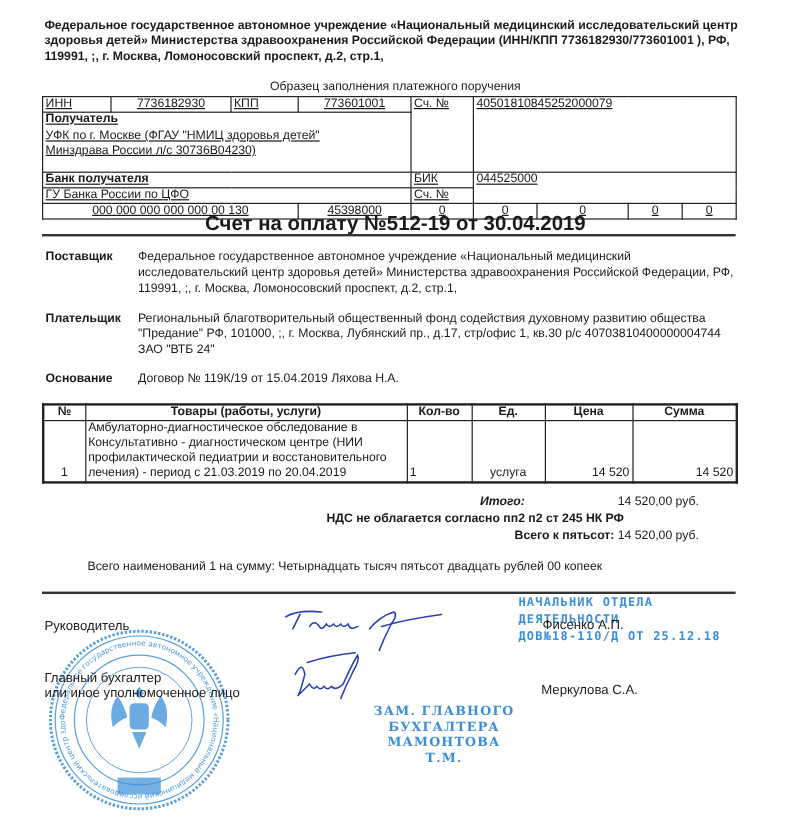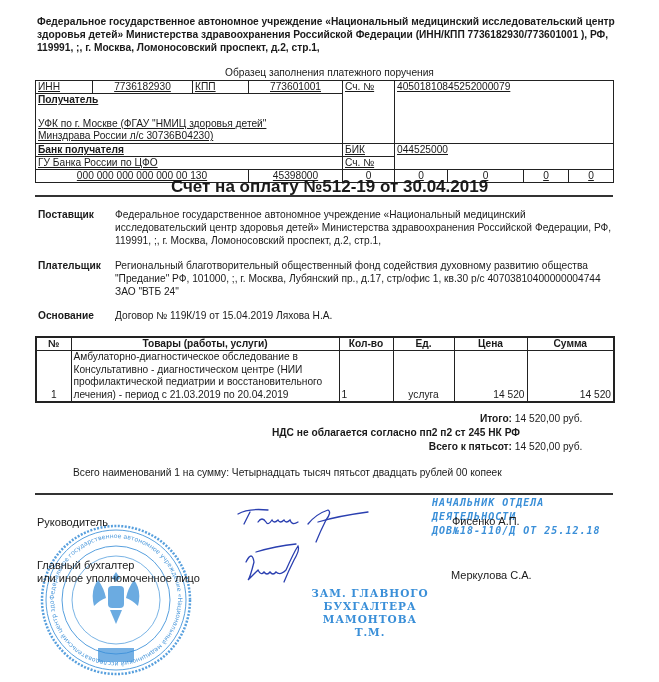--- a/index.html
+++ b/index.html
@@ -50,21 +50,21 @@
       <tr>
     <td>ИНН</td>
     <td class="c">7736182930</td>
     <td>КПП</td>
     <td class="c">773601001</td>
     <td rowspan="2" style="border-bottom:1px solid #222;">Сч. №</td>
     <td rowspan="2" colspan="4">40501810845252000079</td>
   </tr>
   <tr>
     <td colspan="4" style="height:49px;">
-      <div class="b" style="margin-bottom:12px;">Получатель</div>
+      <div class="b" style="margin-bottom:2px;">Получатель</div>
       <div style="width:280px;">УФК по г. Москве (ФГАУ "НМИЦ здоровья детей" Минздрава России л/с 30736В04230)</div>
     </td>
   </tr>
   <tr>
     <td colspan="4" class="b">Банк получателя</td>
     <td>БИК</td>
     <td rowspan="2" colspan="4">044525000</td>
   </tr>
   <tr>
     <td colspan="4">ГУ Банка России по ЦФО</td>
@@ -121,21 +121,21 @@
     <td>Амбулаторно-диагностическое обследование в Консультативно - диагностическом центре     (НИИ профилактической педиатрии и восстановительного лечения) - период с 21.03.2019 по 20.04.2019</td>
     <td>1</td>
     <td class="c">услуга</td>
     <td class="r">14 520</td>
     <td class="r">14 520</td>
   </tr>
 </tbody>
   </table>
 
 <div class="abs tot" style="left:400px;width:210px;top:412px;">
-  <span class="b" style="display:inline-block;width:112px;text-align:right;">Итого:</span>
+  <span class="b" style="display:inline-block;width:112px;text-align:left;font-style:italic;">Итого:</span>
   <span>14 520,00 руб.</span>
 </div>
 <div class="abs tot b" style="left:272px;top:426px;">НДС не облагается согласно пп2 п2 ст 245 НК РФ</div>
 <div class="abs tot" style="left:400px;width:210px;top:440px;">
   <span class="b" style="display:inline-block;width:112px;text-align:right;">Всего к пятьсот:</span>
   <span>14 520,00 руб.</span>
 </div>
 
 <div class="abs tot" style="left:37px;top:466px;padding-left:36px;">Всего наименований 1 на сумму: Четырнадцать тысяч пятьсот двадцать рублей 00 копеек</div>
 <div class="abs rule" style="top:493px;"></div>
@@ -173,21 +173,21 @@
     <path d="M10 14 q10 -6 30 -4"></path>
     <path d="M22 12 q-4 8 -6 12"></path>
     <path d="M30 22 q4 -6 8 0 q2 4 6 -2 q2 4 6 0 q2 4 6 0 q2 4 6 0 q2 6 8 2"></path>
     <path d="M80 24 q8 -10 20 -14 q4 2 -2 10 q-6 12 -10 22"></path>
     <path d="M90 22 q20 -6 50 -10"></path>
     <path d="M28 52 q20 -6 40 -8"></path>
     <path d="M18 62 q6 -12 8 0 q-4 16 -6 18 q4 -4 10 -10 q3 6 6 2 q3 4 6 0 q3 4 6 0 q4 4 10 -2 q8 -18 12 -24 q2 4 -4 14 q-6 12 -10 22"></path>
   </g>
 </svg>
 
-<div class="abs stamp-text" style="left:432px;top:496px;font-size:10px;line-height:14px;font-style:italic;">
+<div class="abs stamp-text" style="left:432px;top:496px;font-size:10px;line-height:14px;">
   <div>НАЧАЛЬНИК ОТДЕЛА</div>
   <div>ДЕЯТЕЛЬНОСТИ</div>
   <div>ДОВ№18-110/Д ОТ 25.12.18</div>
 </div>
 <div class="abs sig" style="left:452px;top:515px;">Фисенко А.П.</div>
 <div class="abs sig" style="left:451px;top:569px;">Меркулова С.А.</div>
 
 <div class="abs stamp-text" style="left:310px;top:587px;width:120px;text-align:center;font-family:'DejaVu Serif',serif;font-size:10.5px;line-height:13px;">
   <div>ЗАМ. ГЛАВНОГО</div>
   <div>БУХГАЛТЕРА</div>

